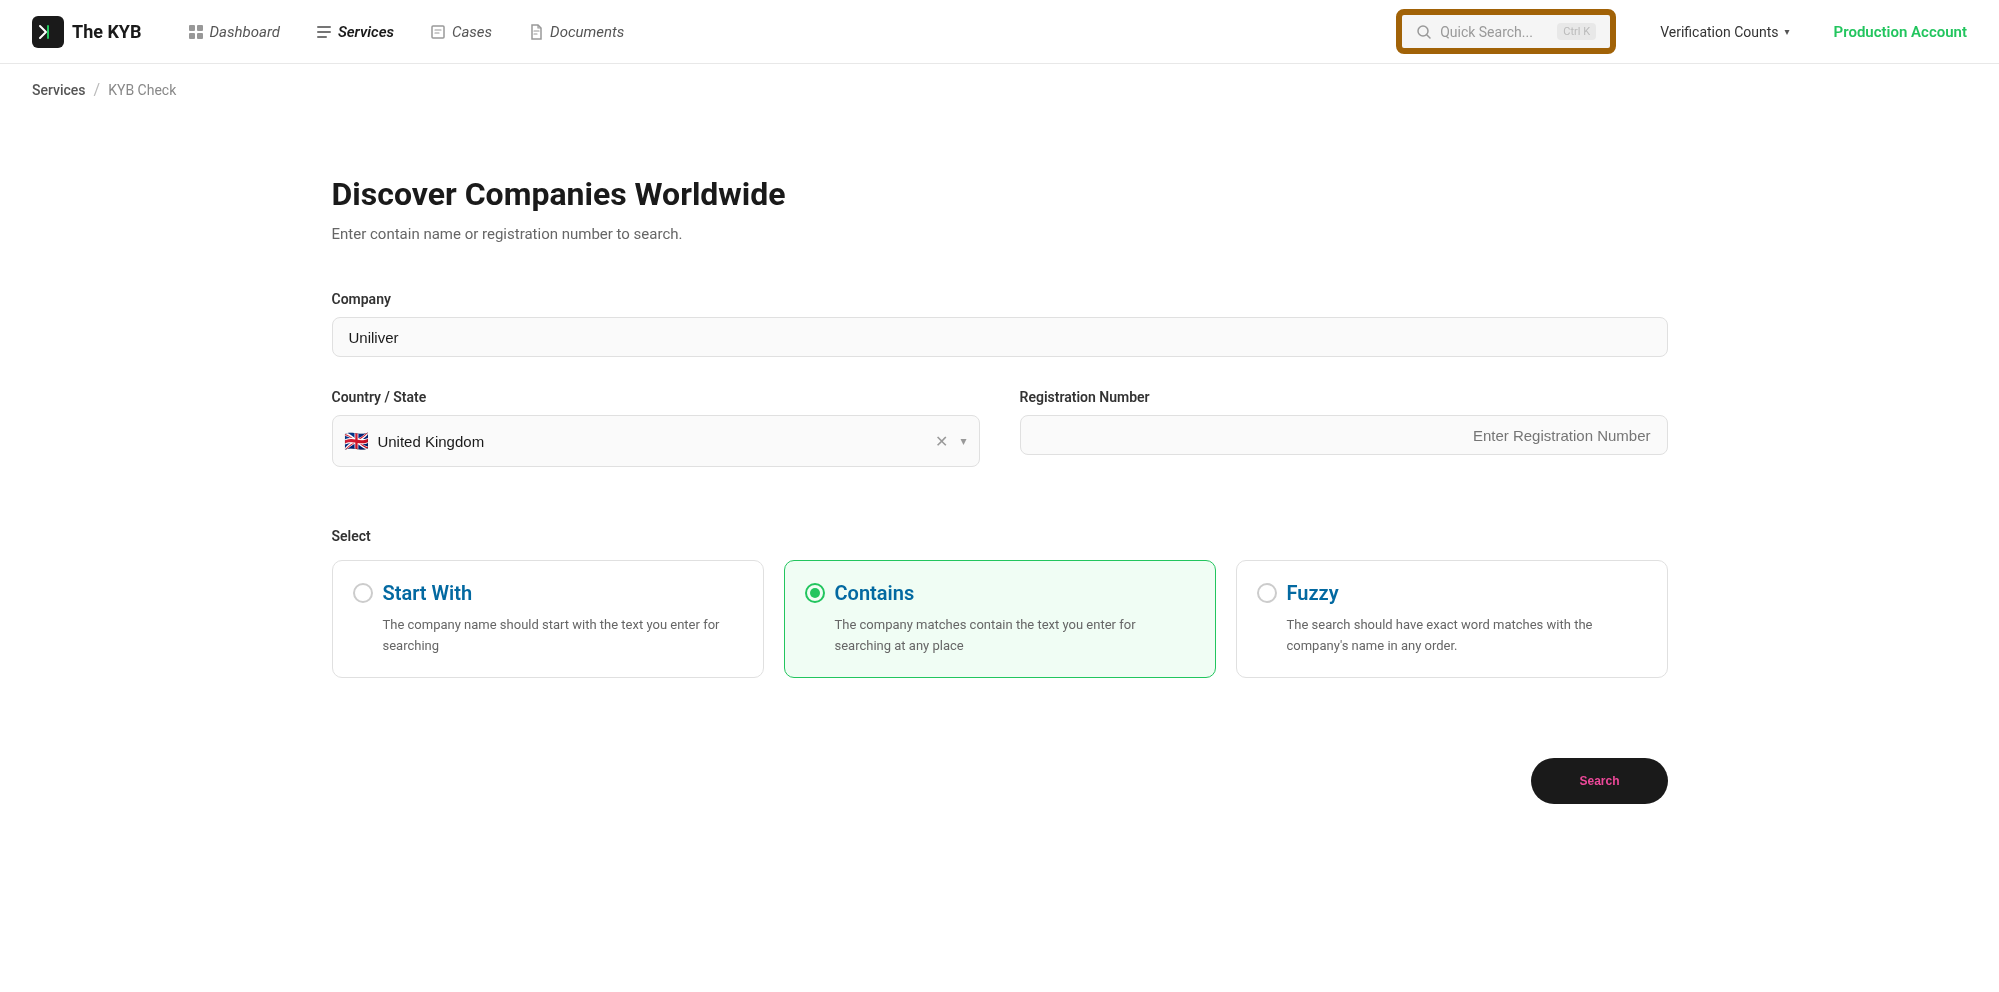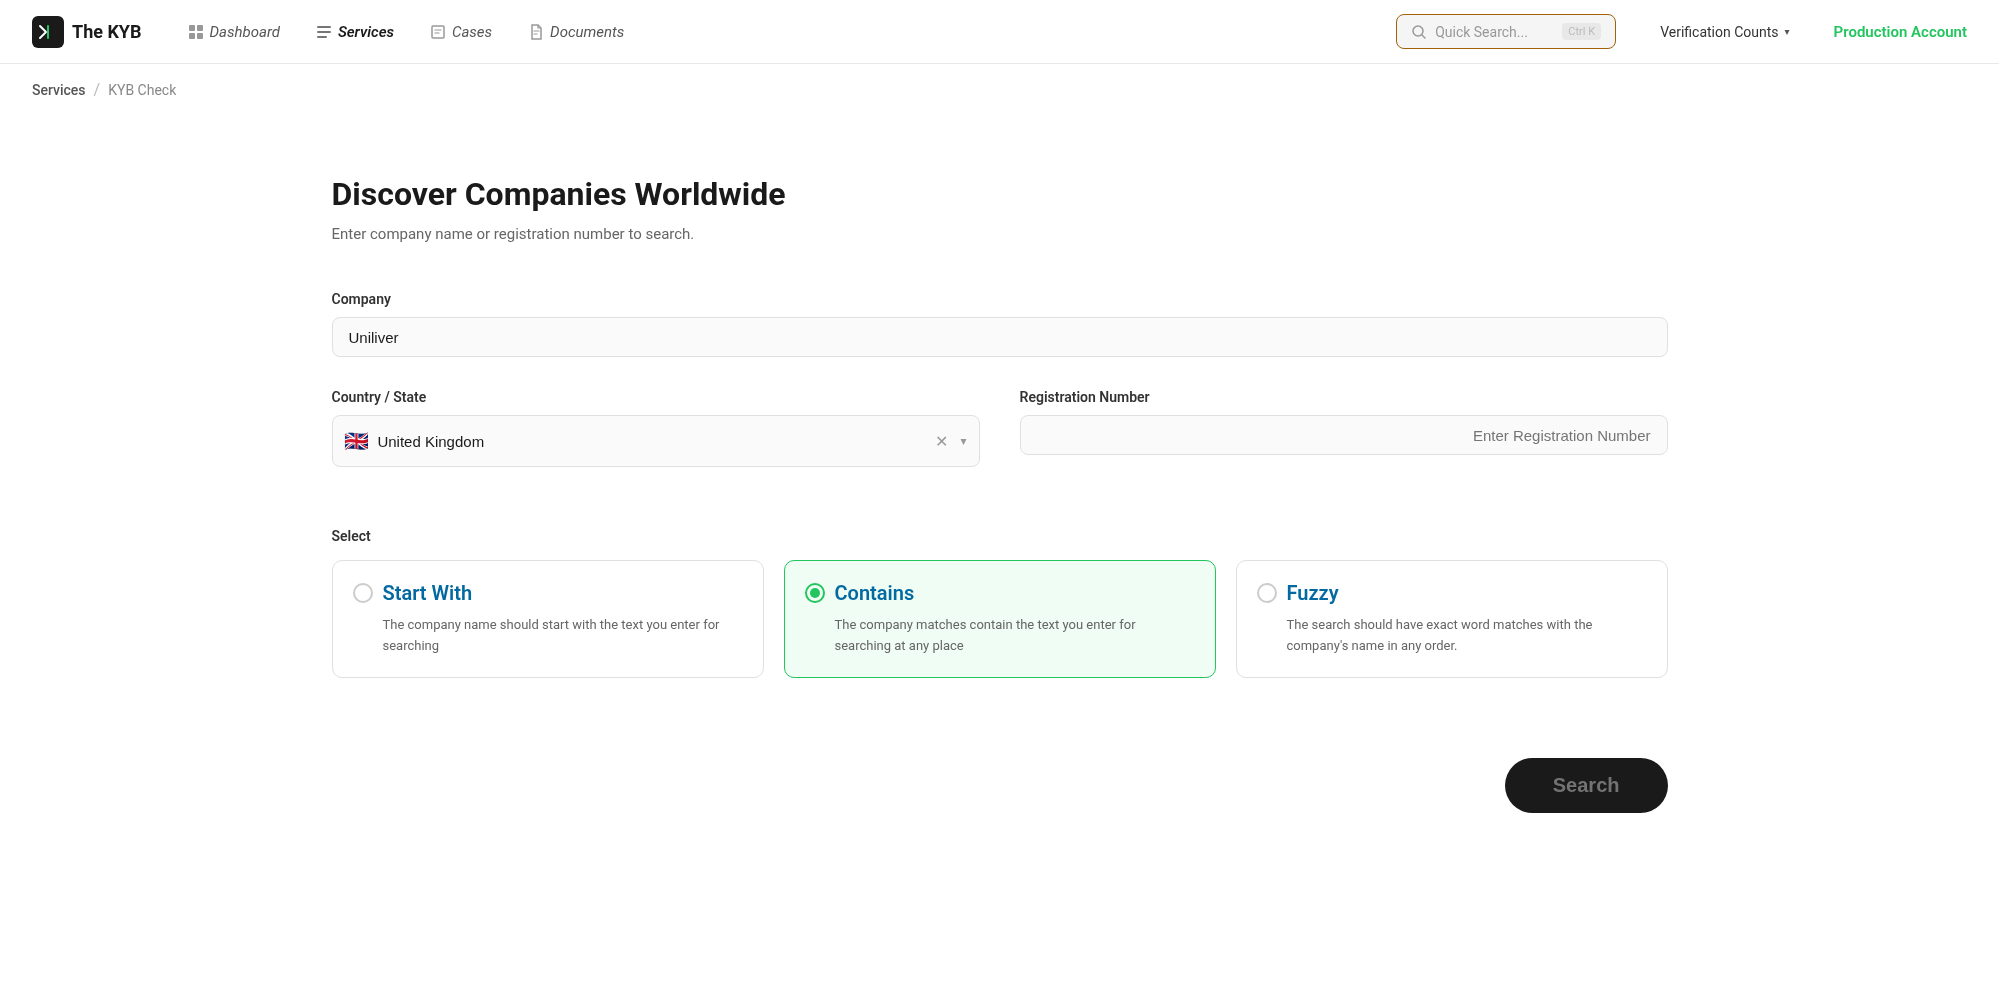--- a/index.html
+++ b/index.html
@@ -66,21 +66,21 @@
       opacity: 0.6;
     }
 
     .nav-spacer { flex: 1; }
 
     .quick-search {
       display: flex;
       align-items: center;
       gap: 8px;
       background: #f5f5f5;
-      border: 1px solid #a16207;
+      border: 6px solid #a16207;
       border-radius: 8px;
       padding: 8px 14px;
       min-width: 220px;
       cursor: text;
     }
 
     .quick-search-text {
       color: #999;
       font-size: 14px;
     }
@@ -318,25 +318,25 @@
 
     
     .search-button-row {
       display: flex;
       justify-content: flex-end;
       margin-top: 80px;
     }
 
     .search-button {
       background: #1a1a1a;
-      color: #737373;
+      color: #ec4899;
       border: none;
       border-radius: 100px;
       padding: 16px 48px;
-      font-size: 20px;
+      font-size: 12px;
       font-weight: 600;
       cursor: pointer;
       transition: background 0.15s;
     }
   </style>
 </head>
 <body>
 
 <nav class="navbar">
   <a class="logo">
@@ -403,21 +403,21 @@
 </nav>
 
 <div class="breadcrumb">
   <span class="breadcrumb-link">Services</span>
   <span class="breadcrumb-separator">/</span>
   <span class="breadcrumb-current">KYB Check</span>
 </div>
 
 <div class="main-content">
   <h1 class="page-title">Discover Companies Worldwide</h1>
-  <p class="page-subtitle">Enter company name or registration number to search.</p>
+  <p class="page-subtitle">Enter contain name or registration number to search.</p>
 
   <div class="form-section">
 
     <div>
       <label class="form-label">Company</label>
       <input class="form-input" type="text" value="Uniliver" placeholder="Enter company name" style="">
     </div>
 
     <div class="form-row">
       <div>

